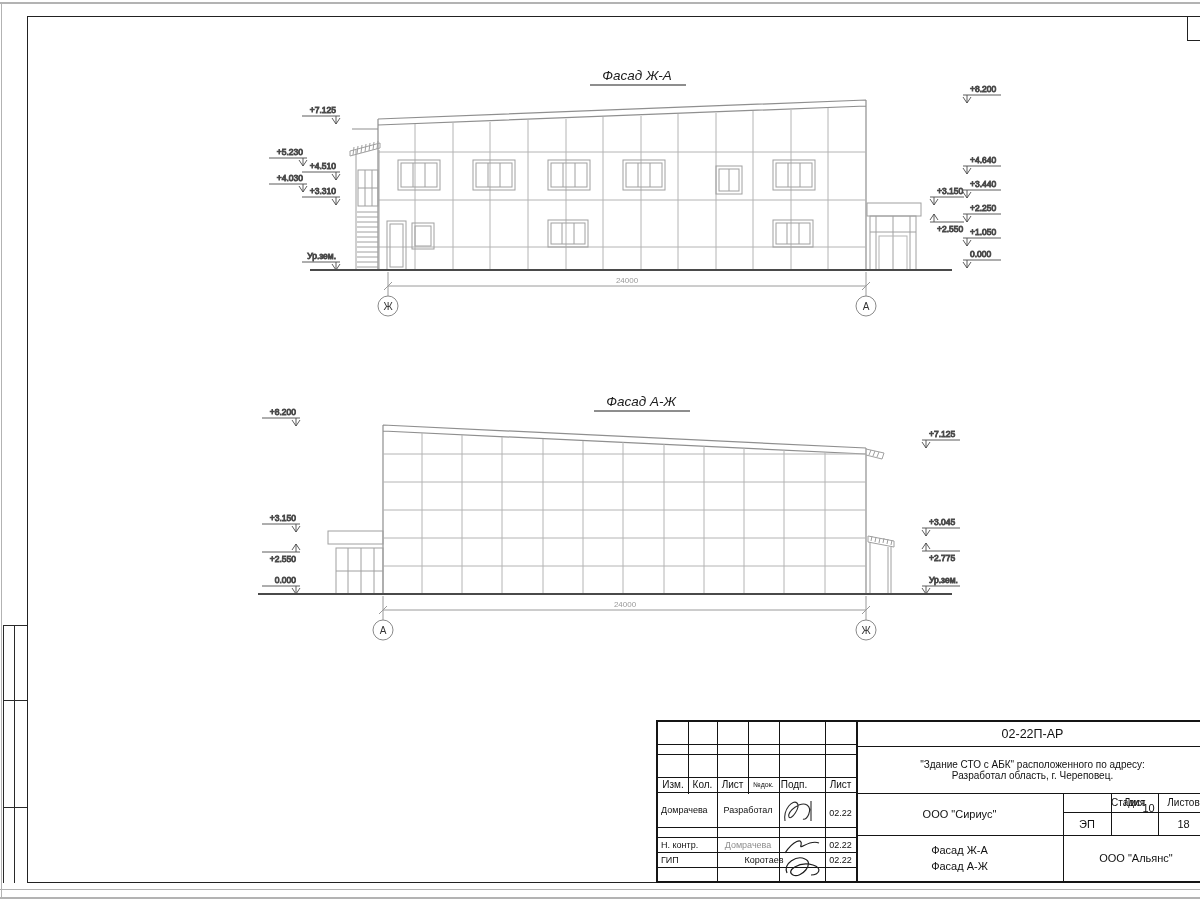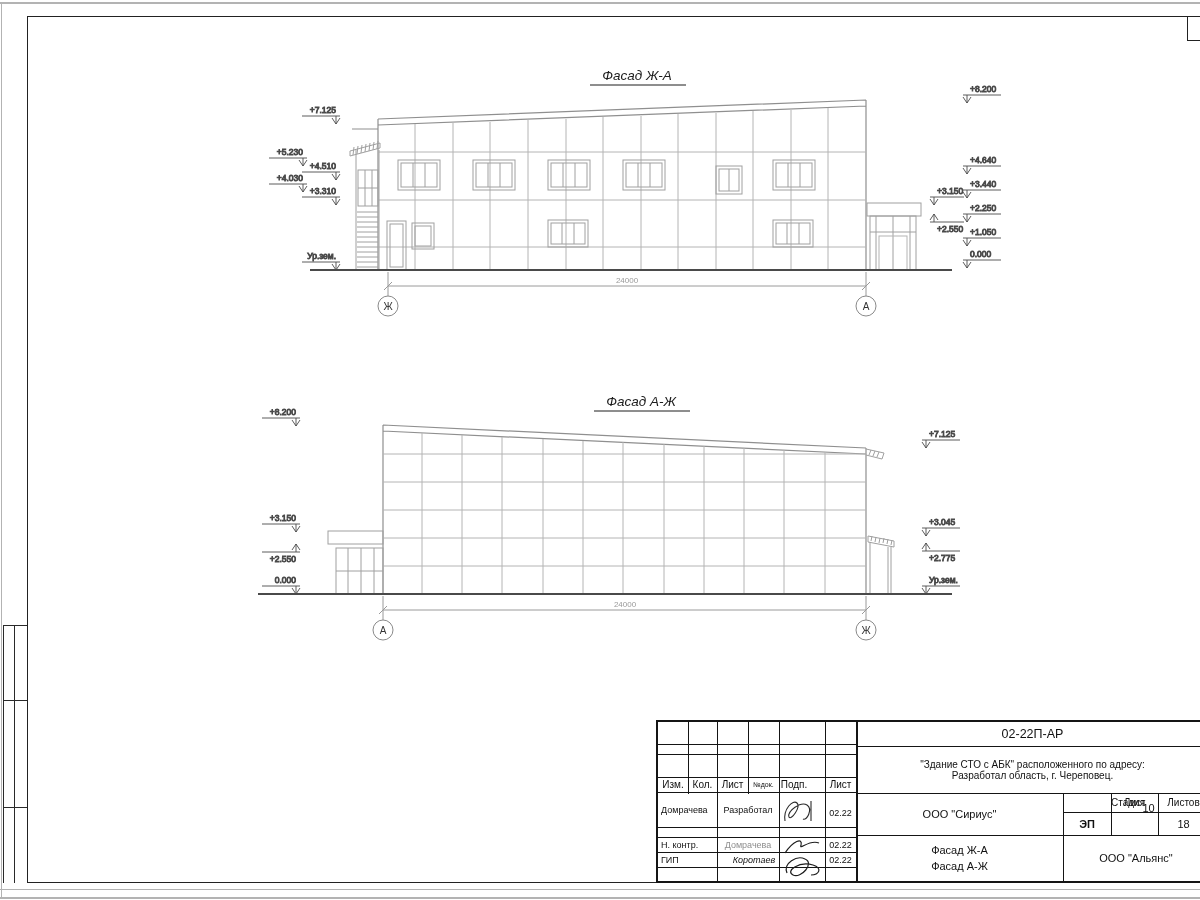--- a/index.html
+++ b/index.html
@@ -348,21 +348,21 @@
 
     <div class="cell cl f9" style="left:3px;top:78px;width:56px;height:20px;">Домрачева</div>
     <div class="cell f9" style="left:60px;top:78px;width:60px;height:20px;">Разработал</div>
     <div class="cell f9" style="left:167px;top:82px;width:31px;height:18px;">02.22</div>
 
     <div class="cell cl f9" style="left:3px;top:115px;width:56px;height:15px;">Н. контр.</div>
     <div class="cell f9 muted" style="left:60px;top:115px;width:60px;height:15px;">Домрачева</div>
     <div class="cell f9" style="left:167px;top:115px;width:31px;height:15px;">02.22</div>
 
     <div class="cell cl f9" style="left:3px;top:130px;width:56px;height:15px;">ГИП</div>
-    <div class="cell f9" style="left:66px;top:130px;width:60px;height:15px;font-style:italic;">Коротаев</div>
+    <div class="cell f9" style="left:76px;top:130px;width:60px;height:15px;">Коротаев</div>
     <div class="cell f9" style="left:167px;top:130px;width:31px;height:15px;">02.22</div>
 
     <svg class="abs" style="left:123px;top:73px;" width="44" height="32" viewBox="0 0 44 32">
       <path d="M4,26 C2,14 12,4 16,8 C20,12 10,26 8,22 C6,16 20,6 26,10 C32,14 26,26 22,24 M30,6 L30,26" stroke="#2b2b2b" stroke-width="1.1" fill="none"></path>
     </svg>
     <svg class="abs" style="left:121px;top:113px;" width="48" height="46" viewBox="0 0 48 46">
       <path d="M6,18 C14,6 24,2 22,10 C20,16 30,4 40,8 M8,38 C4,28 18,20 26,24 C36,28 22,44 14,40 C6,36 20,26 34,30 C44,33 40,40 32,40" stroke="#1d1d1d" stroke-width="1.2" fill="none"></path>
     </svg>
 
     <div class="cell f12" style="left:198px;top:0;width:353px;height:24px;">02-22П-АР</div>
@@ -371,19 +371,19 @@
       <div class="f10">Разработал область, г. Череповец.</div>
     </div>
     <div class="cell f11" style="left:198px;top:71px;width:207px;height:42px;">ООО "Сириус"</div>
     <div class="abs" style="left:198px;top:113px;width:207px;height:46px;display:flex;flex-direction:column;align-items:center;justify-content:center;line-height:16px;">
       <div class="f11">Фасад Ж-А</div>
       <div class="f11">Фасад А-Ж</div>
     </div>
     <div class="cell f10" style="left:405px;top:71px;width:48px;height:19px;margin-left:41px;">Стадия</div>
     <div class="cell f10" style="left:453px;top:71px;width:47px;height:19px;">Лист</div>
     <div class="cell f10" style="left:500px;top:71px;width:51px;height:19px;">Листов</div>
-    <div class="cell f11" style="left:405px;top:90px;width:48px;height:23px;font-weight:bold;">ЭП</div>
+    <div class="cell f11" style="left:405px;top:90px;width:48px;height:23px;">ЭП</div>
     <div class="cell f11" style="left:453px;top:74px;width:47px;height:23px;padding-left:14px;">10</div>
     <div class="cell f11" style="left:500px;top:90px;width:51px;height:23px;">18</div>
     <div class="cell f11" style="left:405px;top:113px;width:146px;height:46px;">ООО "Альянс"</div>
   </div>
 
 </div>
 
 </body></html>

